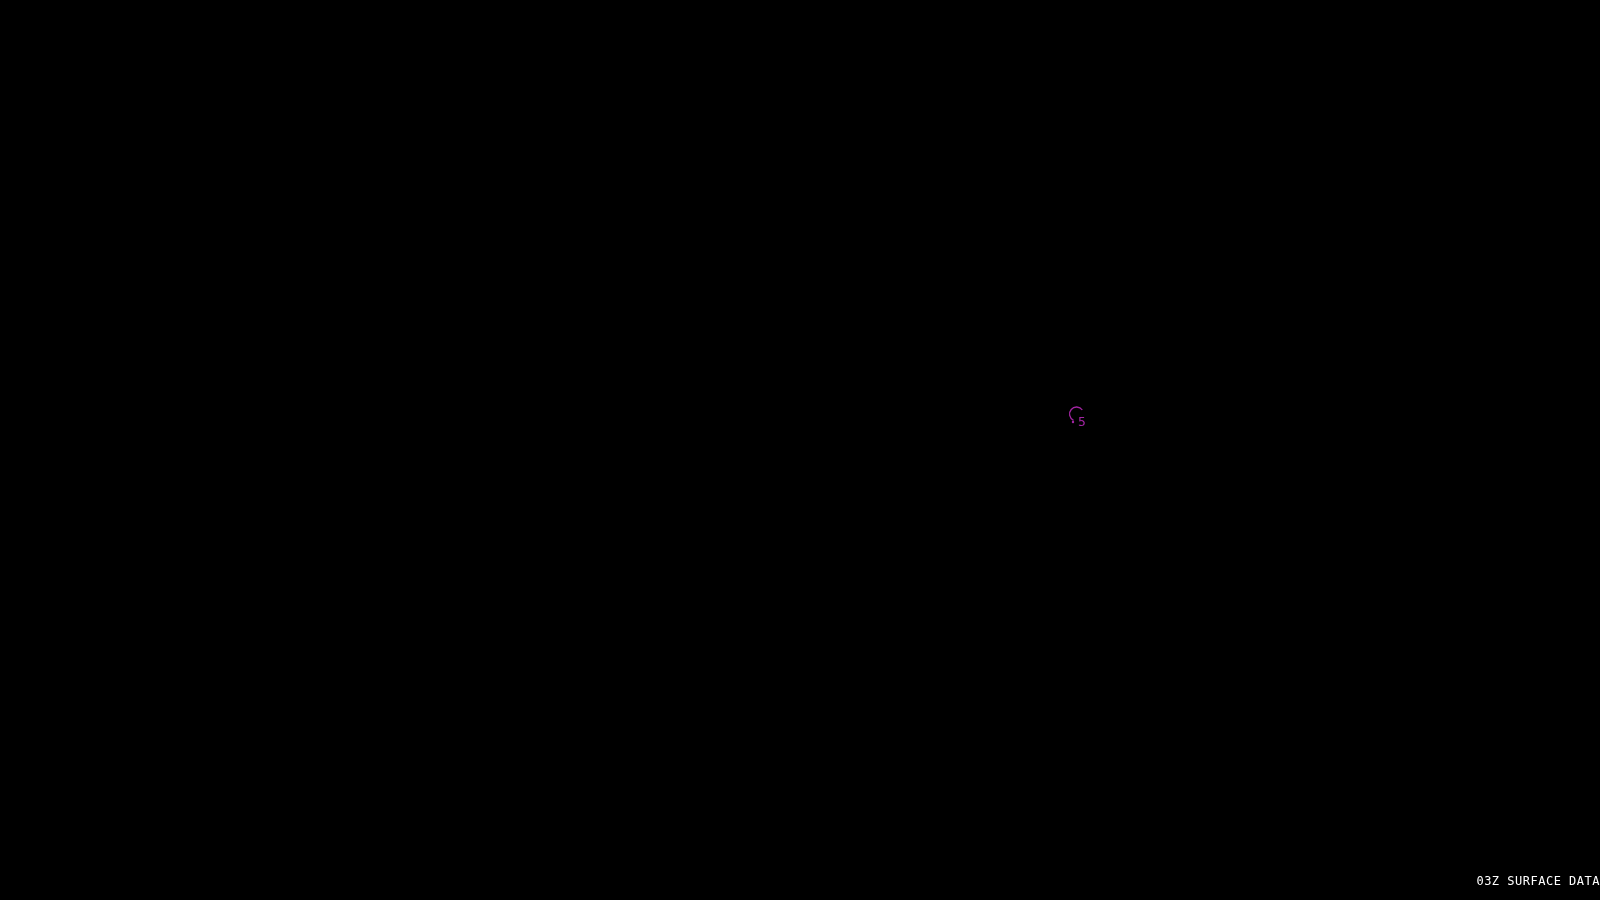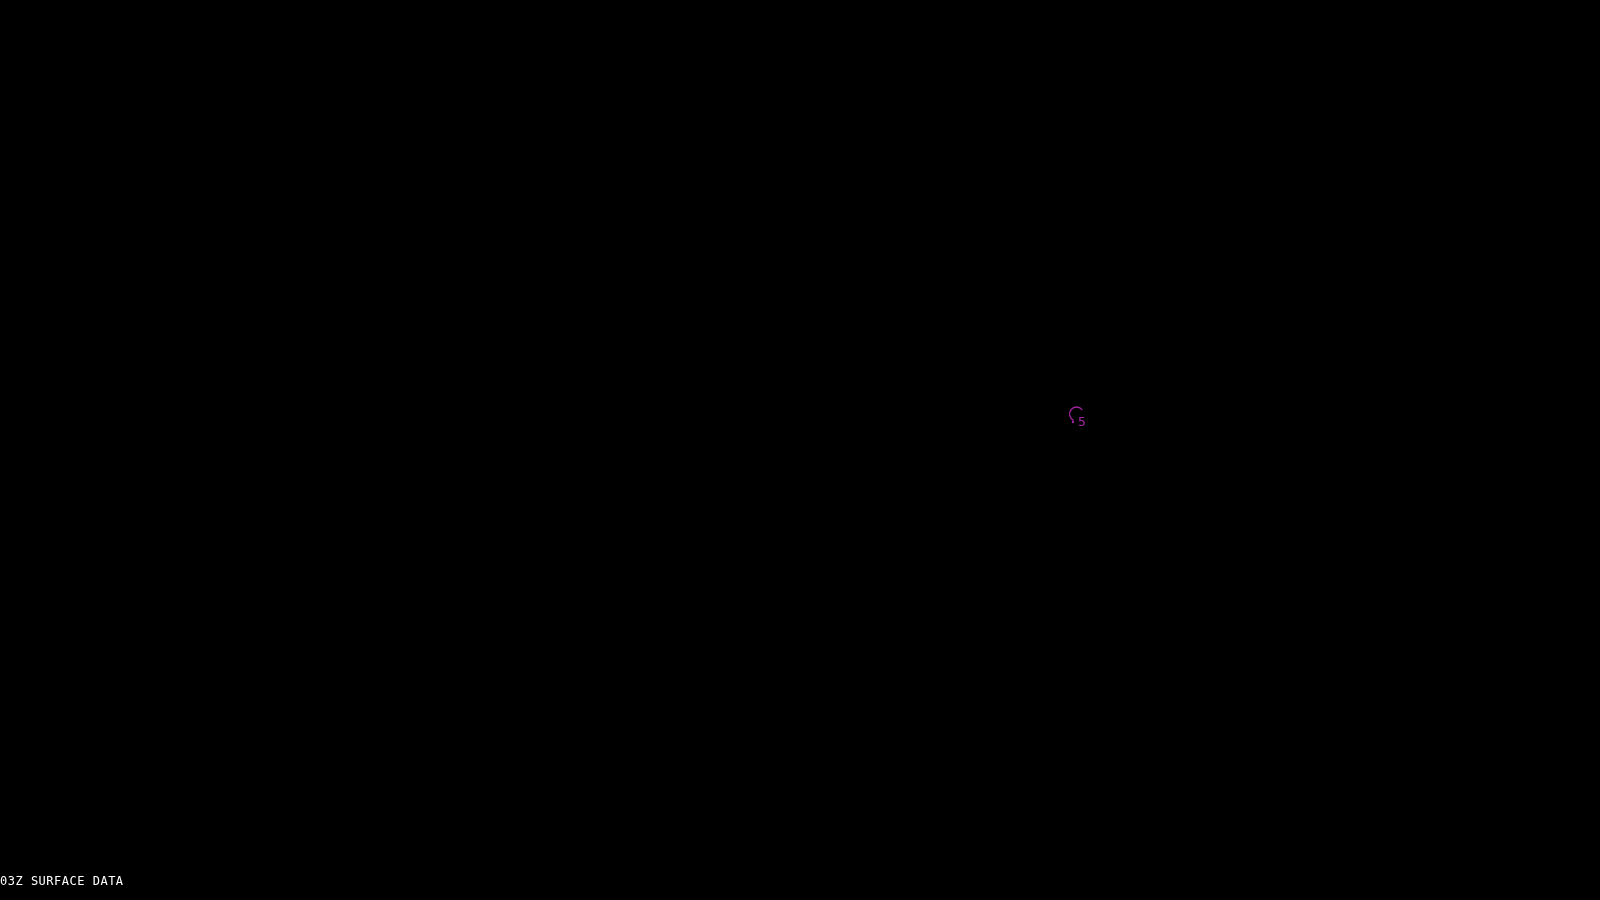--- a/index.html
+++ b/index.html
@@ -24,21 +24,21 @@
   }
   .station-plot text {
     font-family: "DejaVu Sans Mono", monospace;
     font-size: 13px;
   }
   .plot-title {
     position: absolute;
     left: 0;
     top: 874px;
     width: 100%;
-    text-align: left;
+    text-align: right;
     color: #FFFFFF;
     font-family: "DejaVu Sans Mono", monospace;
     font-size: 12px;
     line-height: 14px;
     letter-spacing: 0.5px;
     white-space: pre;
   }
 </style>
 </head>
 <body>

